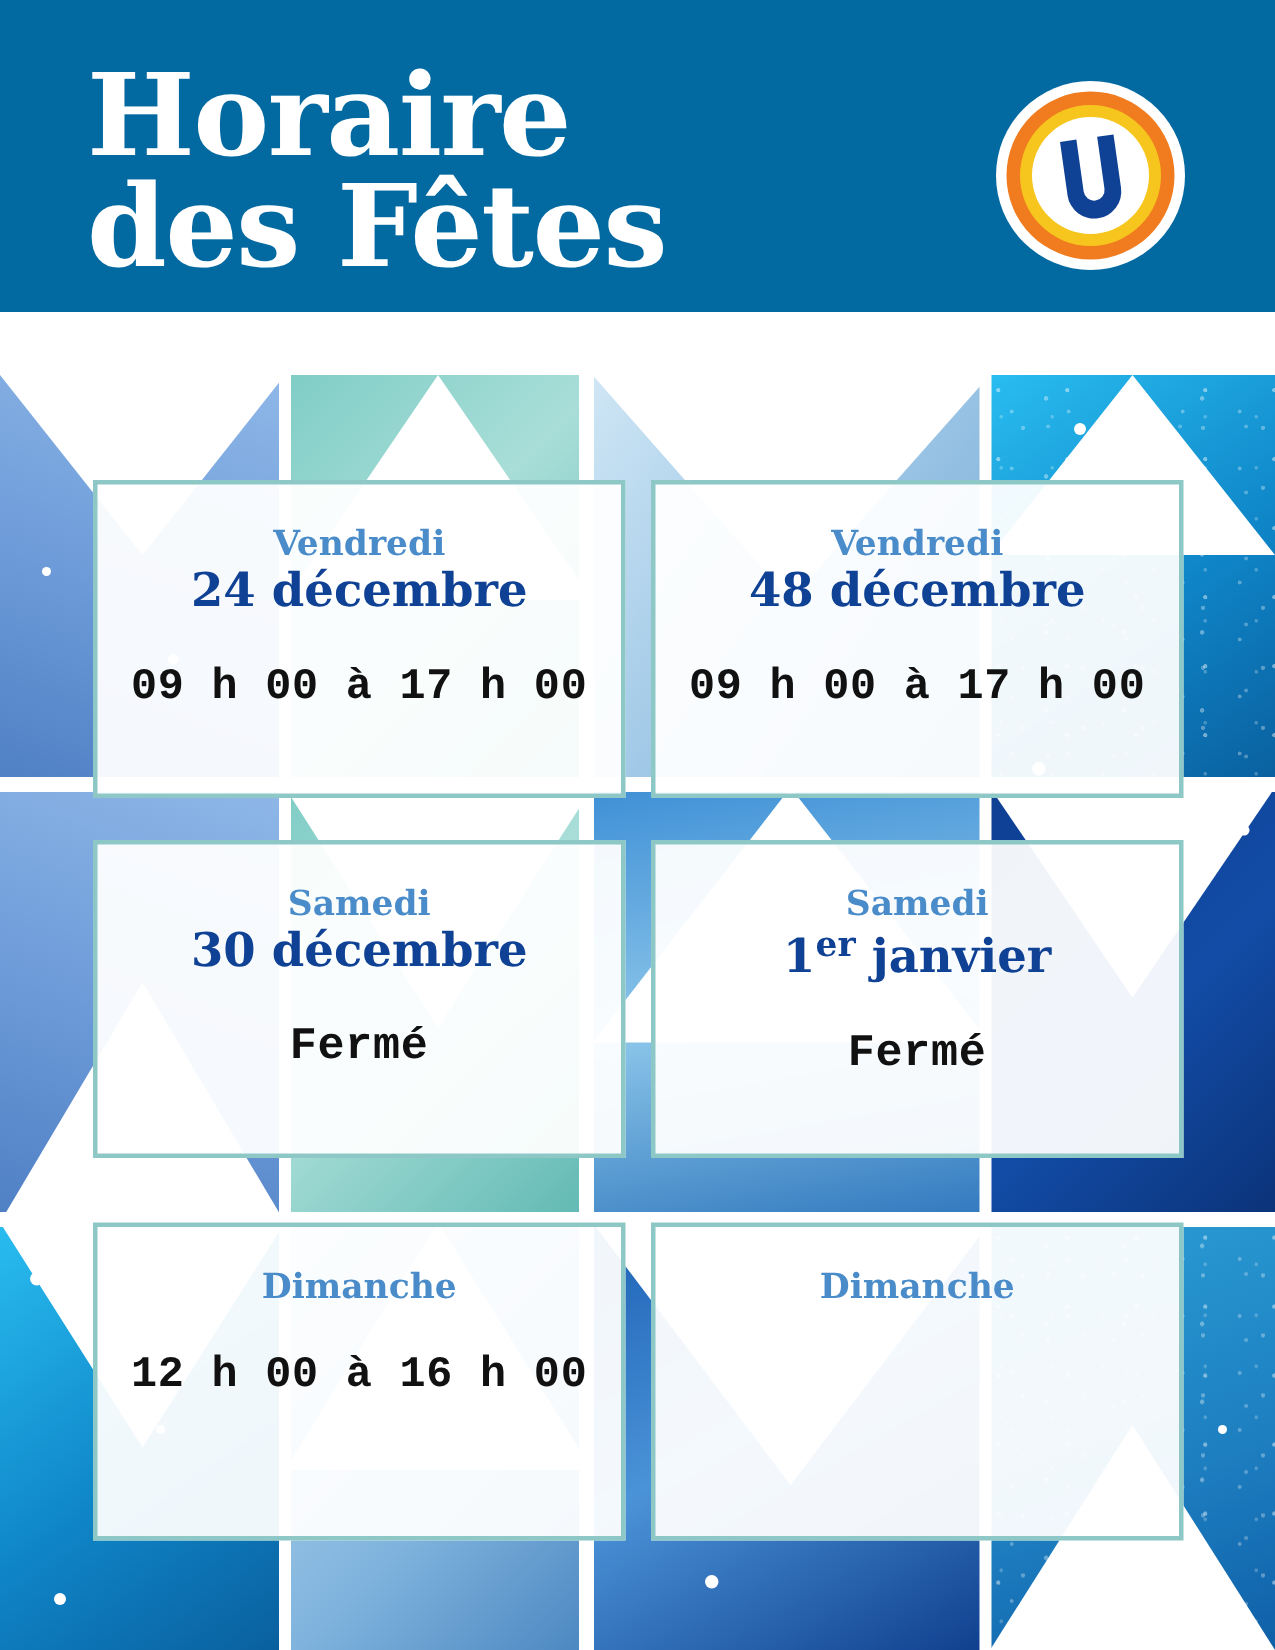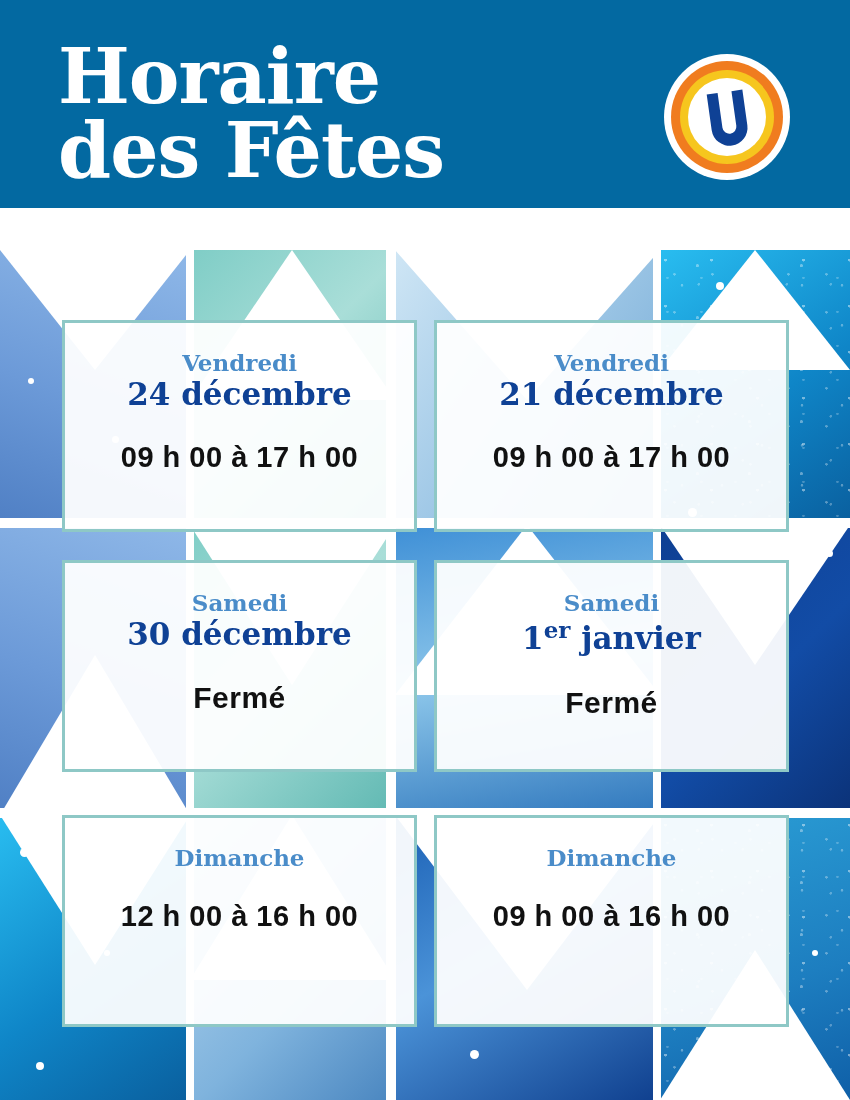--- a/index.html
+++ b/index.html
@@ -137,21 +137,21 @@
     font-size: 31px;
     margin-top: 2px;
     line-height: 1.1;
   }
   .card-date sup {
     font-size: 23px;
     vertical-align: super;
   }
   .card-hours {
     color: #111111;
-    font-family: Liberation Sans, sans-serif;
+    font-family: Liberation Mono, monospace;
     font-weight: bold;
     font-size: 29px;
     margin-top: 30px;
     letter-spacing: 0.5px;
   }
   .card-hours.closed {
     font-size: 30px;
   }
 </style>
 </head>
@@ -232,21 +232,21 @@
   <div class="cards">
 
     <div class="card" style="left:62px;top:70px;">
       <div class="card-day">Vendredi</div>
       <div class="card-date">24 décembre</div>
       <div class="card-hours">09 h 00 à 17 h 00</div>
     </div>
 
     <div class="card" style="left:434px;top:70px;">
       <div class="card-day">Vendredi</div>
-      <div class="card-date">21 décembre</div>
+      <div class="card-date">48 décembre</div>
       <div class="card-hours">09 h 00 à 17 h 00</div>
     </div>
 
     <div class="card" style="left:62px;top:310px;">
       <div class="card-day">Samedi</div>
       <div class="card-date">30 décembre</div>
       <div class="card-hours closed">Fermé</div>
     </div>
 
     <div class="card" style="left:434px;top:310px;">
@@ -255,17 +255,16 @@
       <div class="card-hours closed">Fermé</div>
     </div>
 
     <div class="card" style="left:62px;top:565px;">
       <div class="card-day">Dimanche</div>
       <div class="card-hours">12 h 00 à 16 h 00</div>
     </div>
 
     <div class="card" style="left:434px;top:565px;">
       <div class="card-day">Dimanche</div>
-      <div class="card-hours">09 h 00 à 16 h 00</div>
     </div>
   </div>
 
 </div>
 
 </body></html>

